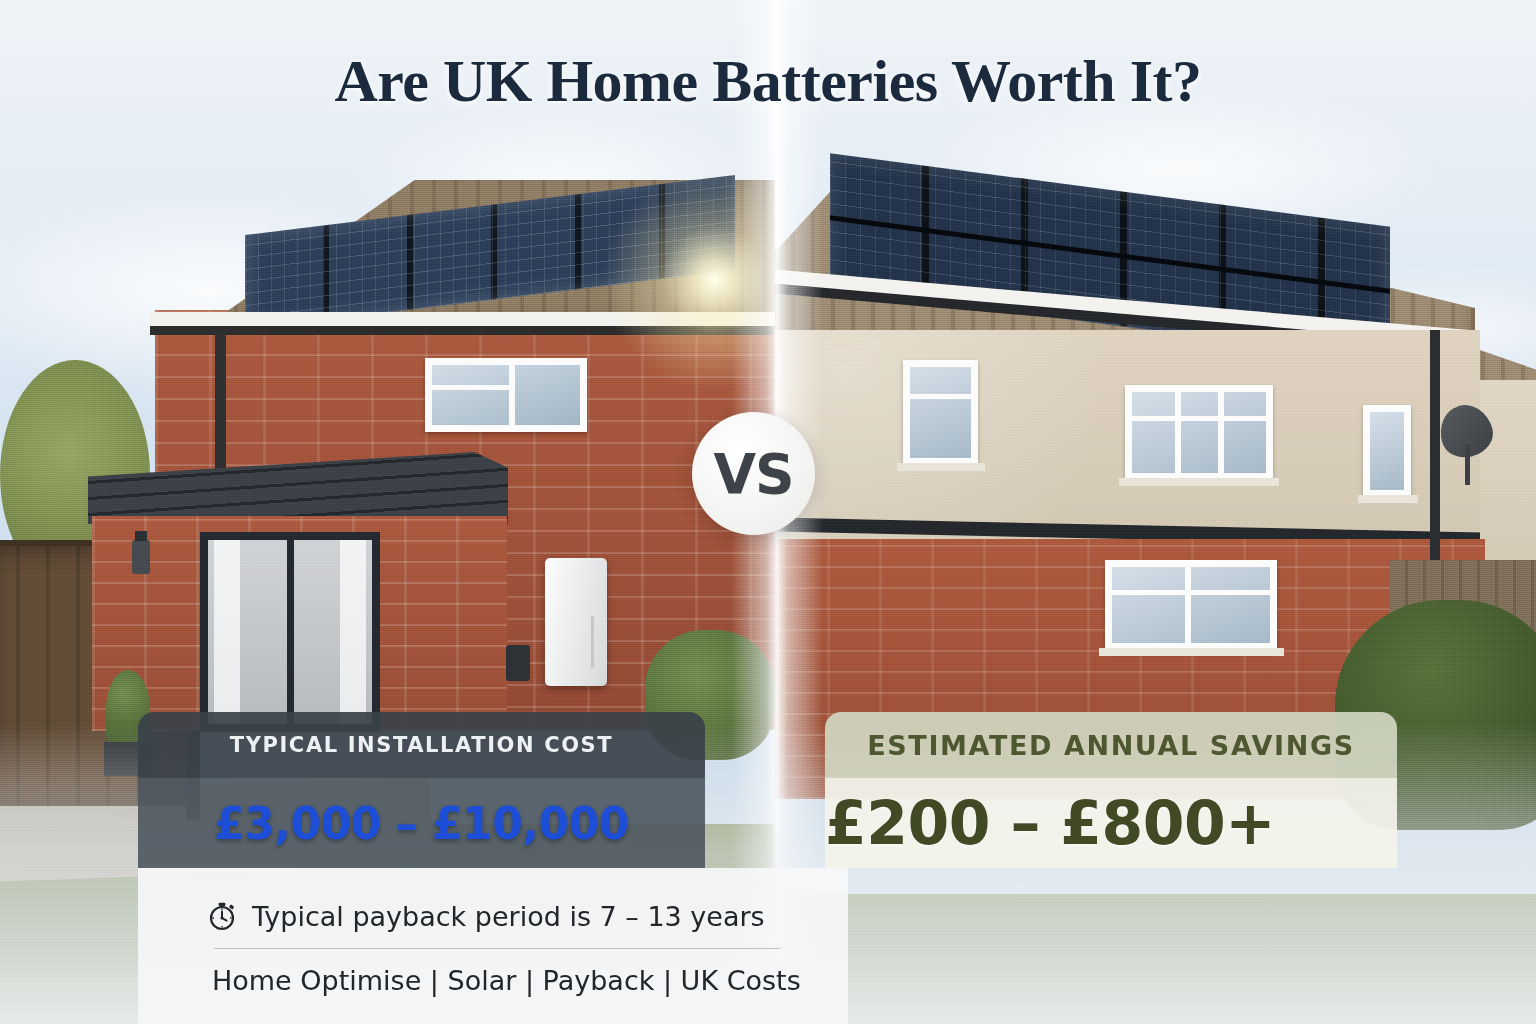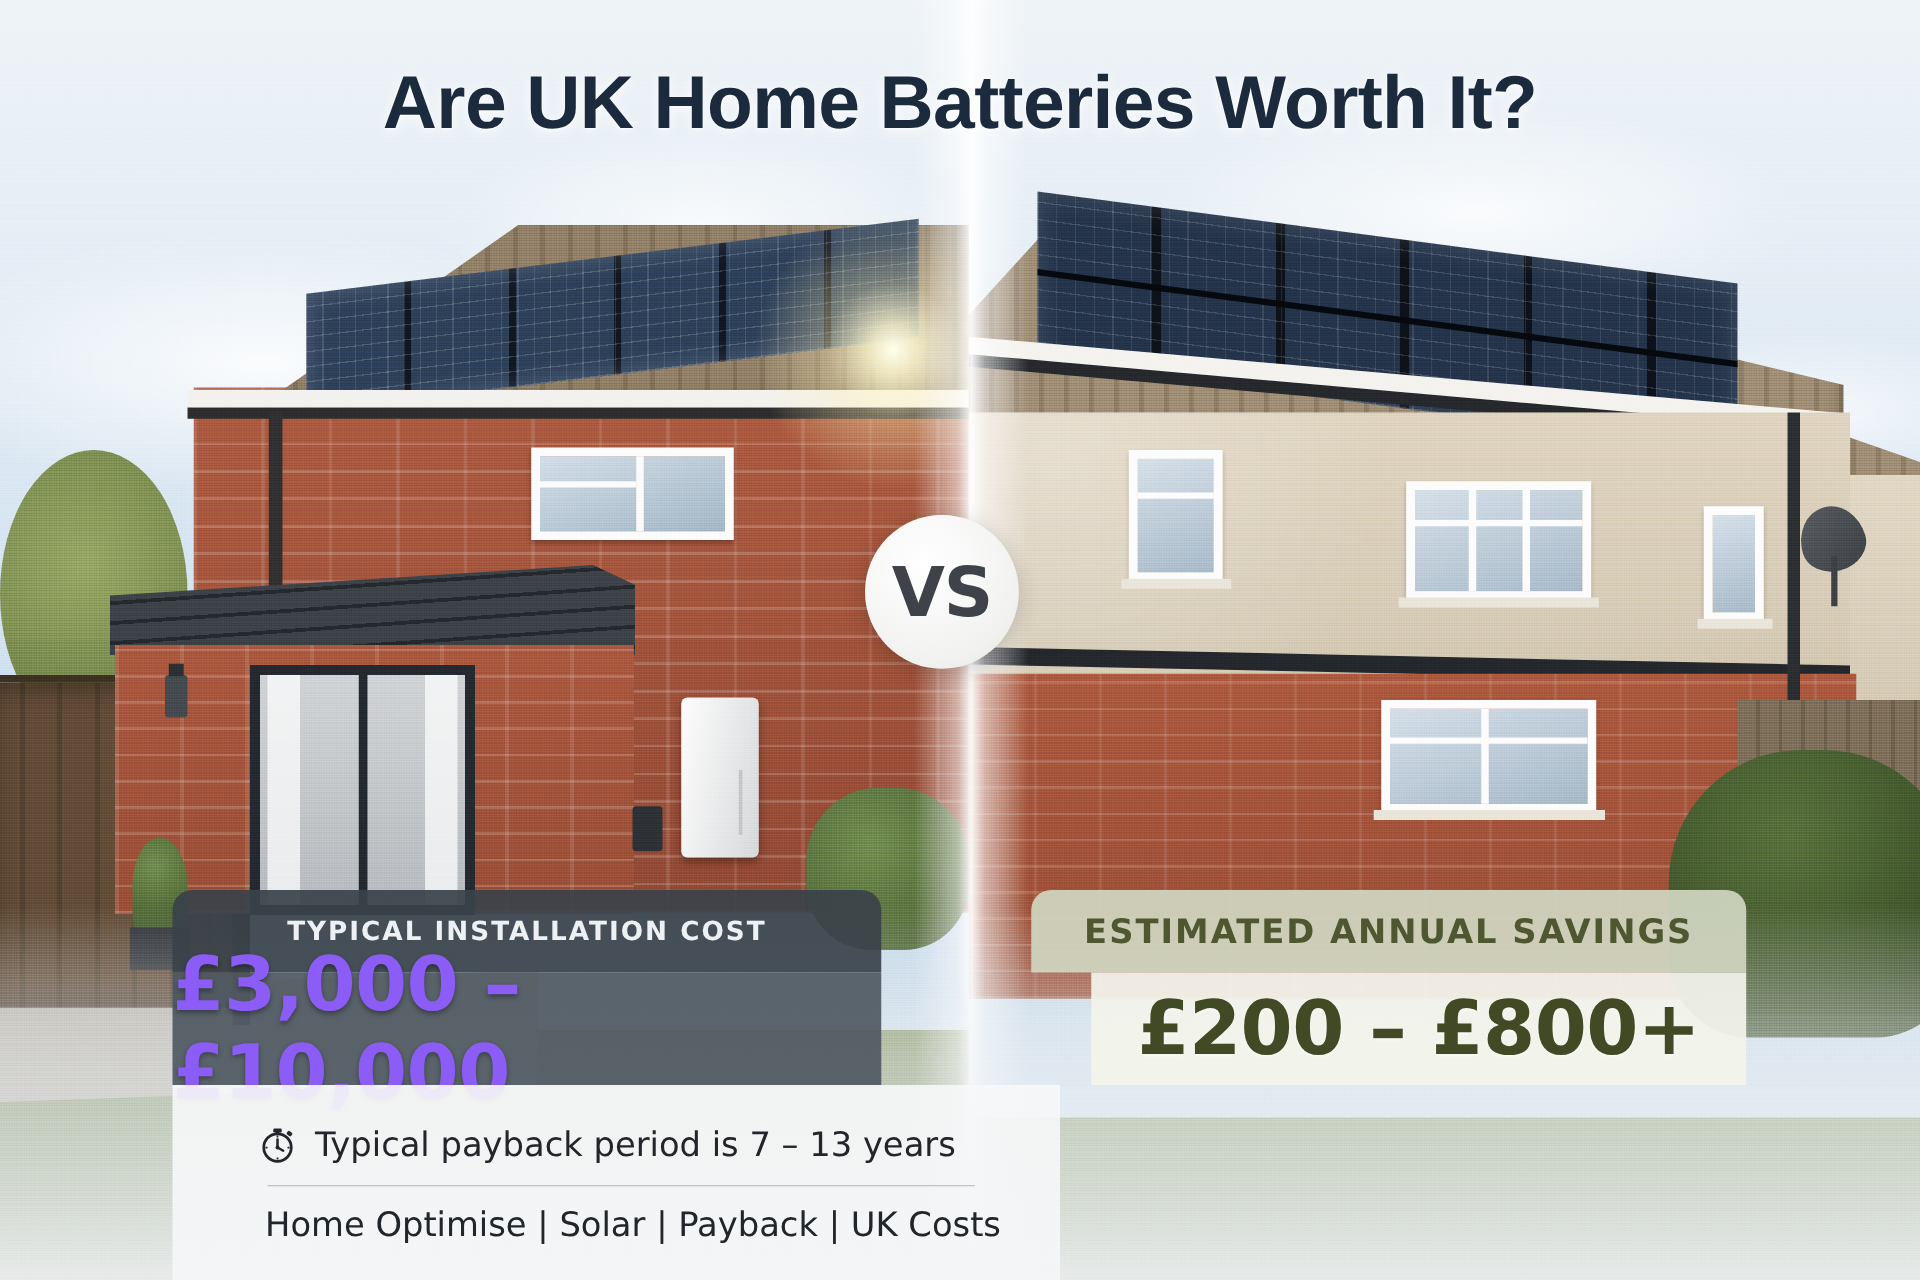--- a/index.html
+++ b/index.html
@@ -144,21 +144,21 @@
   .bottom-haze{position:absolute;left:0;bottom:0;width:1536px;height:300px;
     background:linear-gradient(180deg,rgba(240,243,246,0) 0%,rgba(238,241,245,.55) 42%,rgba(242,244,247,.92) 100%);}
   .grain{position:absolute;inset:0;opacity:.16;mix-blend-mode:overlay;
     background-image:repeating-linear-gradient(0deg,rgba(255,255,255,.5) 0 1px,rgba(0,0,0,.22) 1px 2px),
                      repeating-linear-gradient(90deg,rgba(255,255,255,.4) 0 1px,rgba(0,0,0,.18) 1px 2px);}
 
   
   .title{
     position:absolute;left:0;top:47px;width:1536px;text-align:center;
     font-size:60px;font-weight:bold;letter-spacing:-.5px;color:#1b2a3d;
-    font-family:Liberation Sans, sans-serif;
+    font-family:Liberation Serif, serif;
     text-shadow:0 2px 10px rgba(255,255,255,.85), 0 1px 2px rgba(255,255,255,.9);
   }
 
   
   .vs-badge{
     position:absolute;left:692px;top:412px;width:123px;height:123px;border-radius:50%;
     background:radial-gradient(circle at 38% 32%, #ffffff, #f1f2f0 70%, #e6e7e4 100%);
     display:flex;align-items:center;justify-content:center;
     box-shadow:0 4px 18px rgba(0,0,0,.18);
   }
@@ -174,21 +174,21 @@
     height:66px;border-radius:16px 16px 0 0;
     background:rgba(58,66,74,.92);
     display:flex;align-items:center;justify-content:center;
   }
   .cl-head-text{color:#eef1f3;font-size:21px;font-weight:bold;letter-spacing:1.6px;
     font-family:"DejaVu Sans","Liberation Sans",sans-serif;}
   .cl-value{
     height:90px;background:rgba(76,86,95,.90);
     display:flex;align-items:center;justify-content:center;
   }
-  .cl-value-text{color:#8b5cf6;font-size:60px;font-weight:bold;letter-spacing:-.5px;
+  .cl-value-text{color:#1d4ed8;font-size:44px;font-weight:bold;letter-spacing:-.5px;
     font-family:"DejaVu Sans","Liberation Sans",sans-serif;
     text-shadow:0 2px 4px rgba(0,0,0,.35);}
 
   .card-left-foot{
     position:absolute;left:138px;top:868px;width:682px;height:156px;
     background:linear-gradient(180deg,rgba(247,248,249,.90),rgba(243,245,247,.96));
     padding:14px;
   }
   .lf-row{display:flex;align-items:center;gap:14px;padding:18px 0 0 54px;}
   .lf-row-text{font-size:27px;color:#22262a;font-family:"DejaVu Sans","Liberation Sans",sans-serif;}
@@ -200,21 +200,21 @@
   .card-right{left:825px;top:712px;width:572px;}
   .cr-head{
     height:66px;border-radius:16px 16px 0 0;
     background:rgba(208,213,191,.93);
     display:flex;align-items:center;justify-content:center;
   }
   .cr-head-text{color:#4e5730;font-size:27px;font-weight:bold;letter-spacing:1.6px;
     font-family:"DejaVu Sans","Liberation Sans",sans-serif;}
   .cr-value{
     height:90px;background:rgba(243,243,235,.93);
-    display:flex;align-items:center;justify-content:center;margin-left:48px;
+    display:flex;align-items:center;
   }
   .cr-value-text{color:#414a24;font-size:60px;font-weight:bold;letter-spacing:-.5px;
     font-family:"DejaVu Sans","Liberation Sans",sans-serif;
     text-shadow:0 2px 3px rgba(255,255,255,.55);}
   .card-right-foot{
     position:absolute;left:820px;top:868px;width:577px;height:156px;
     background:linear-gradient(180deg,rgba(250,250,249,.93),rgba(246,247,245,.97));
   }
   .rf-row{display:flex;align-items:center;gap:15px;padding:22px 0 0 48px;}
   .rf-row + .rf-row{padding-top:10px;}

